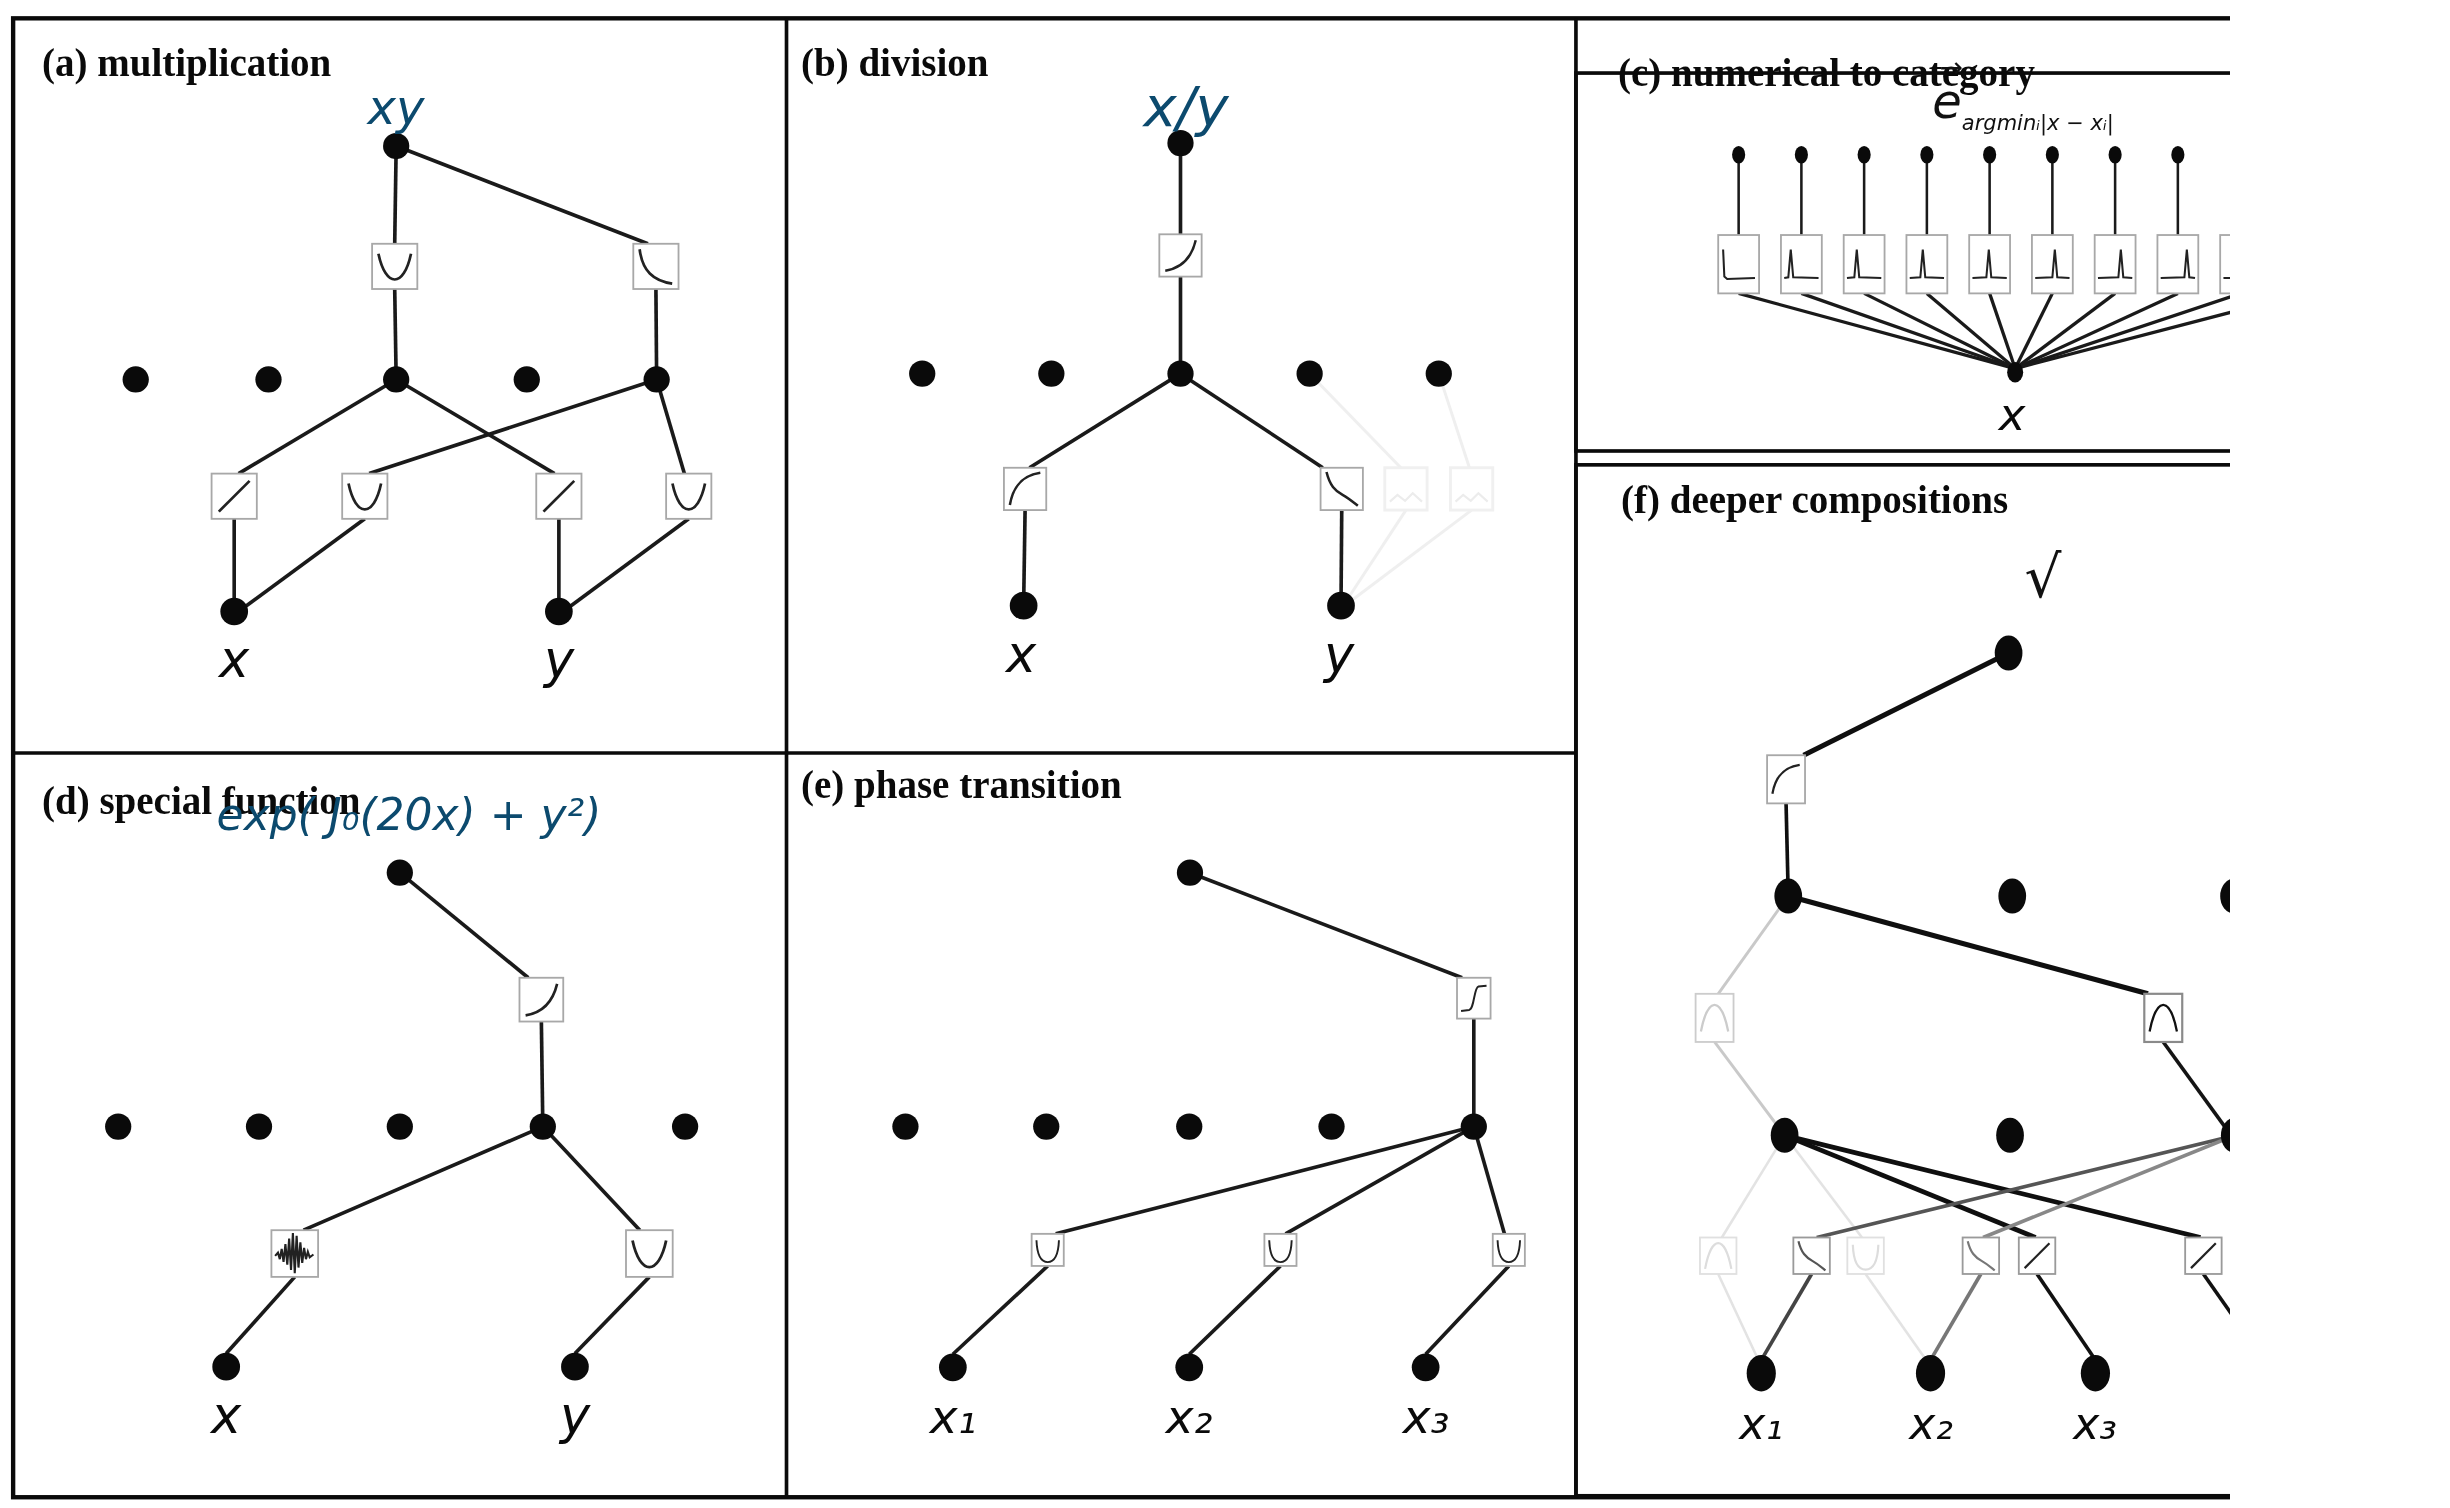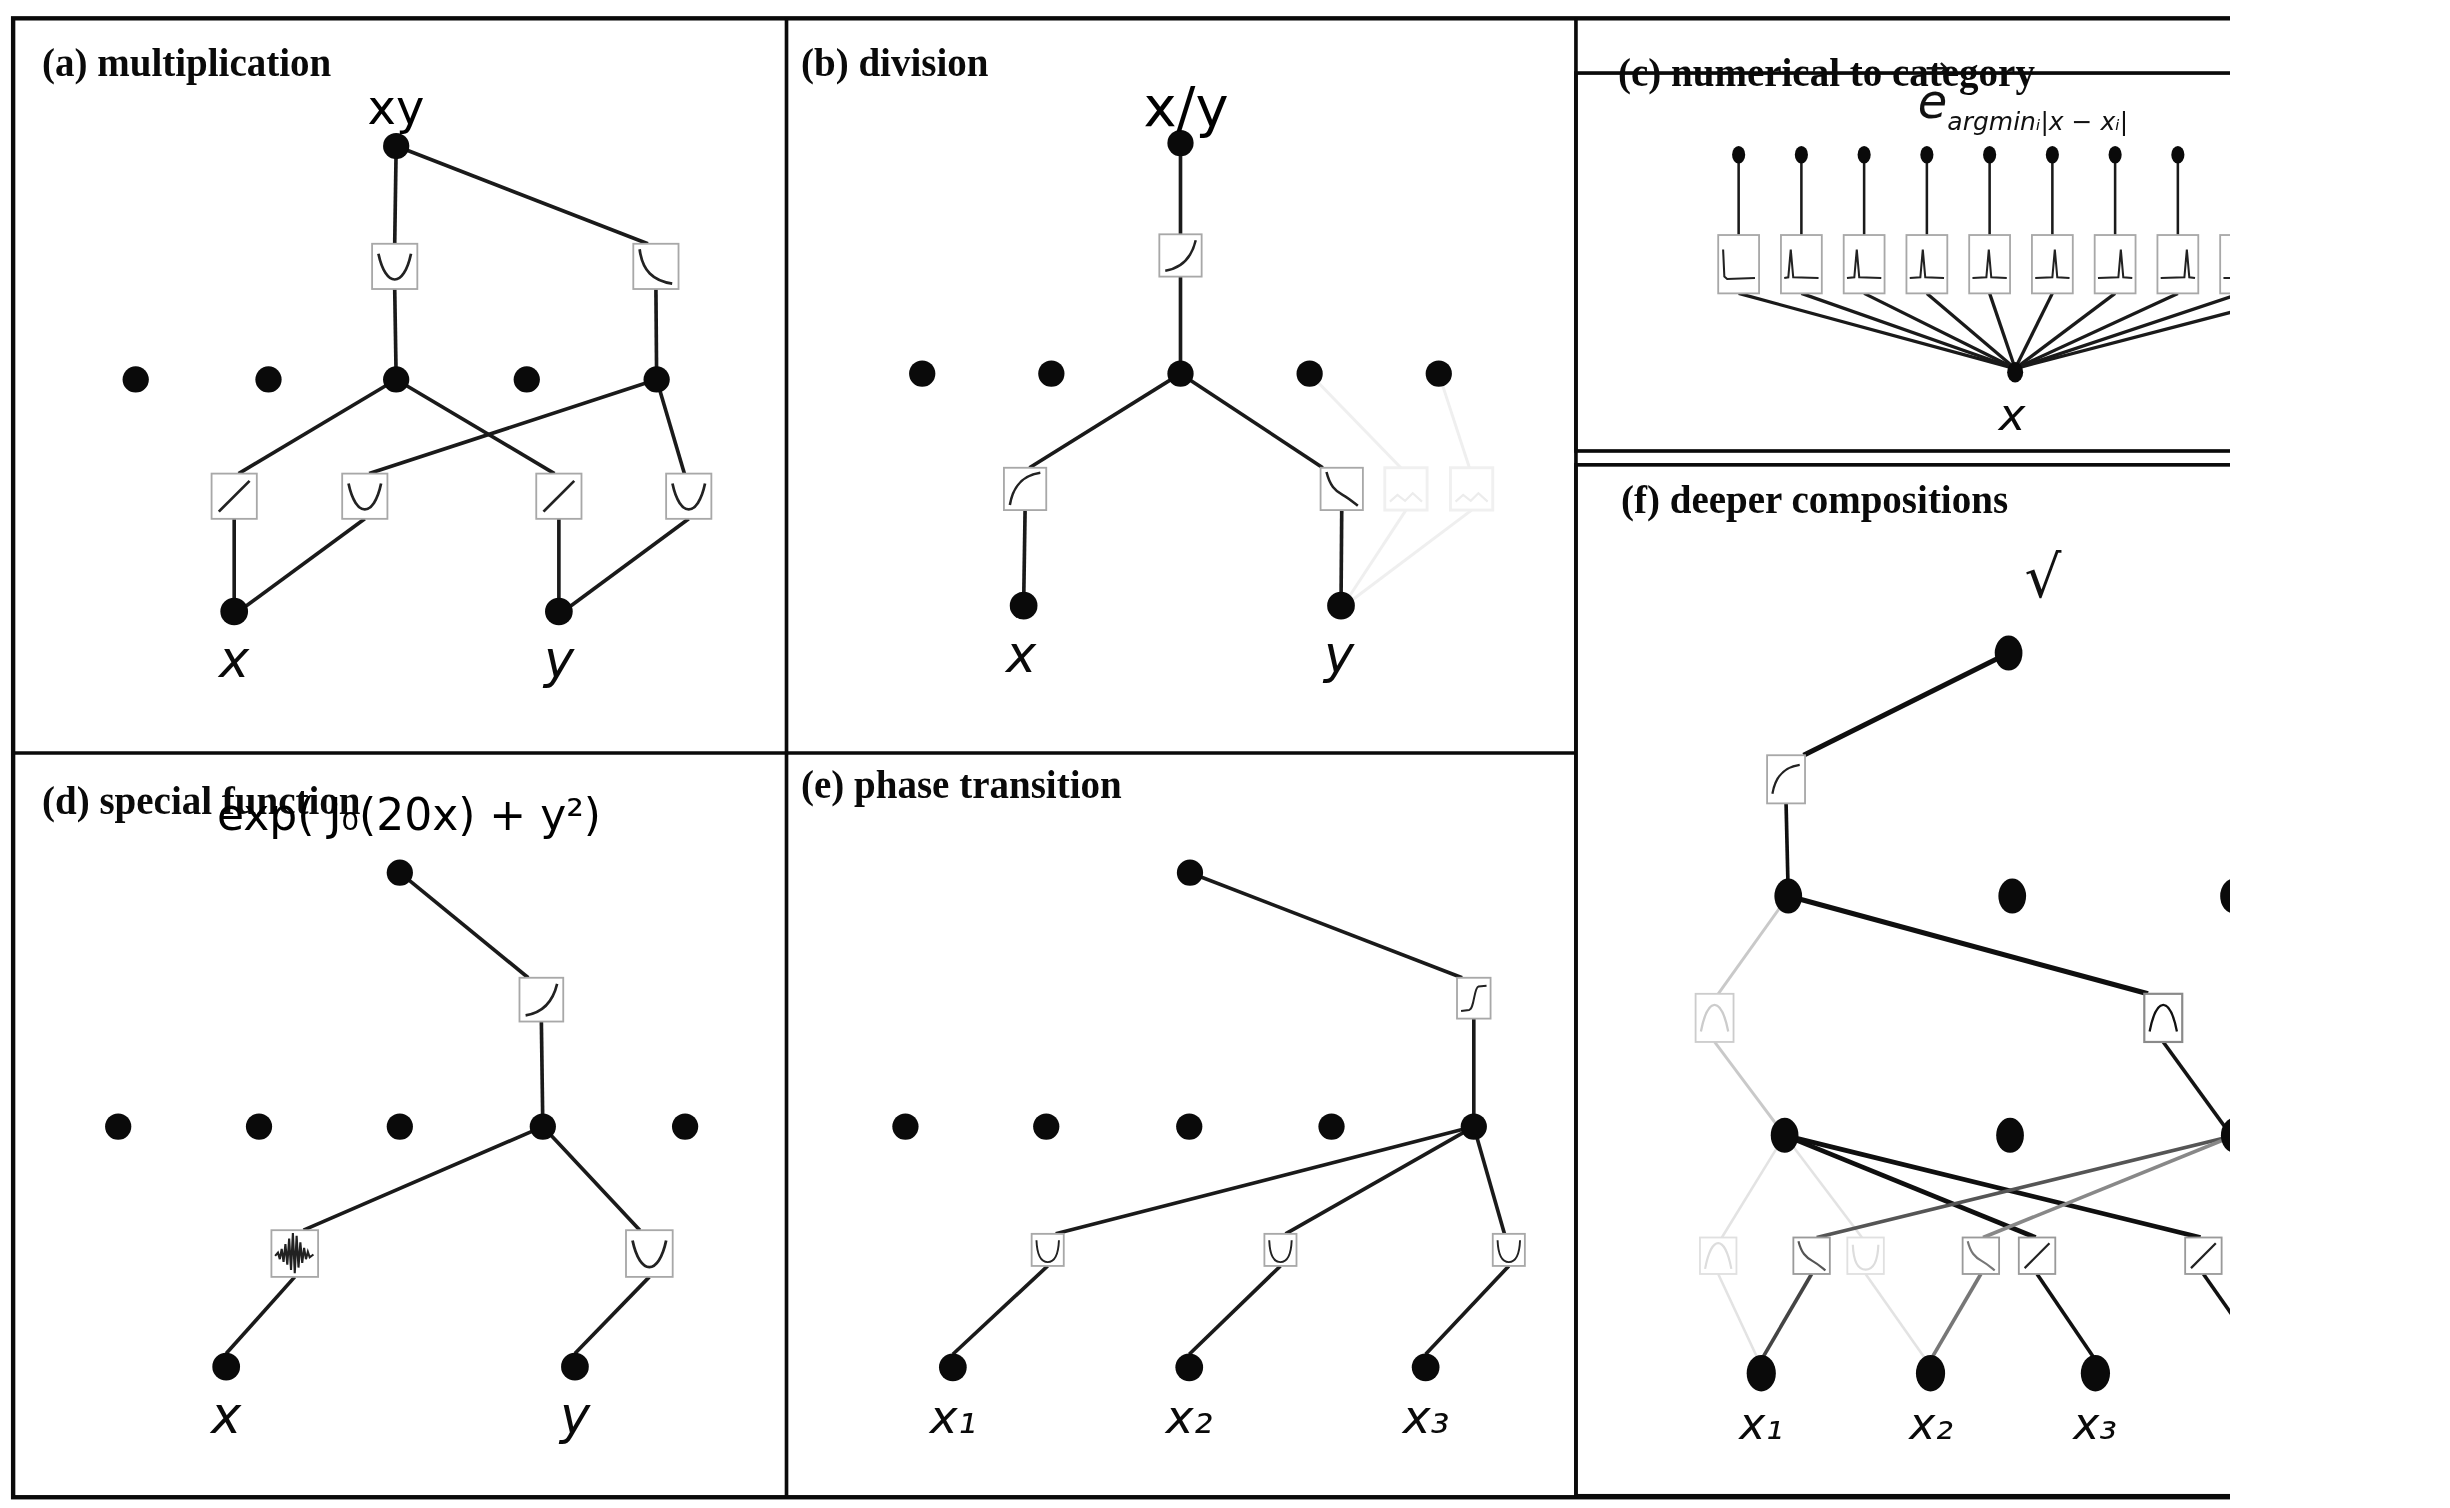--- a/index.html
+++ b/index.html
@@ -1,28 +1,28 @@
 <!DOCTYPE html>
 <html style="font-size:11.7px"><head>
 <meta charset="utf-8">
 <style>
   html,body{margin:0;padding:0;background:#ffffff;}
   .stage{position:relative;width:2230px;height:1509px;background:#ffffff;overflow:hidden;
          font-family:"DejaVu Sans",sans-serif;color:#111;}
   .art{position:absolute;left:0;top:0;width:2450px;height:1509px;}
   .t{position:absolute;font-family:"Liberation Serif",serif;font-weight:bold;font-size:39px;
      color:#0a0a0a;white-space:nowrap;letter-spacing:0px;}
-  .f{position:absolute;font-family:"DejaVu Sans",sans-serif;color:#000000;
+  .f{position:absolute;font-family:"DejaVu Sans",sans-serif;font-style:italic;color:#0c4a6e;
      transform:translateX(-50%);white-space:nowrap;}
   .lab{position:absolute;font-family:"DejaVu Sans",sans-serif;font-style:italic;font-size:51px;
      color:#0a0a0a;transform:translateX(-50%);white-space:nowrap;}
   .cvec{position:absolute;left:2023px;top:73px;transform:translateX(-50%);white-space:nowrap;}
   .cvec .e{font-size:48px;font-style:italic;position:relative;display:inline-block;}
   .cvec .vec{position:absolute;top:-22px;left:7.3px;font-size:28px;font-style:normal;}
-  .cvec .sub{font-size:25px;font-style:italic;vertical-align:-11.7px;}
+  .cvec .sub{font-size:21px;font-style:italic;vertical-align:-11.7px;}
   .frad{position:absolute;left:2043px;top:546px;transform:translateX(-50%);white-space:nowrap;
         display:flex;align-items:flex-start;}
   .frad .r{font-size:58px;line-height:58px;font-style:normal;margin-top:1.5px;}
   .frad .ob{font-size:39px;font-style:italic;border-top:2.9px solid #0a0a0a;padding:4.4px 5.8px 0 1.5px;margin-left:-2.9px;}
 </style>
 </head>
 <body>
 
 <div class="stage">
 

